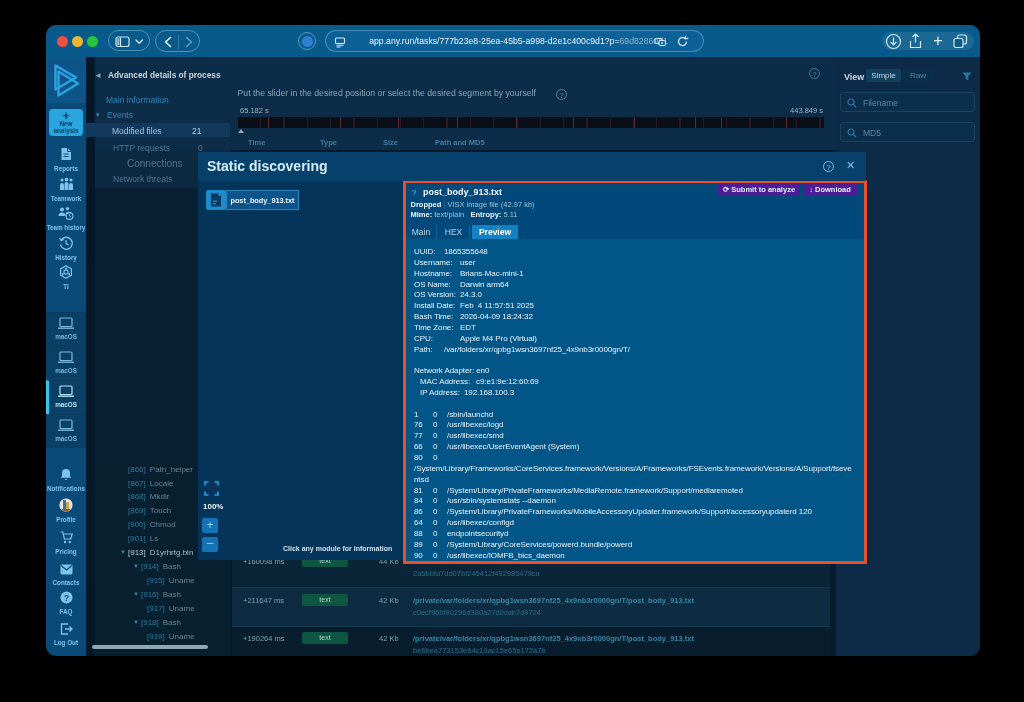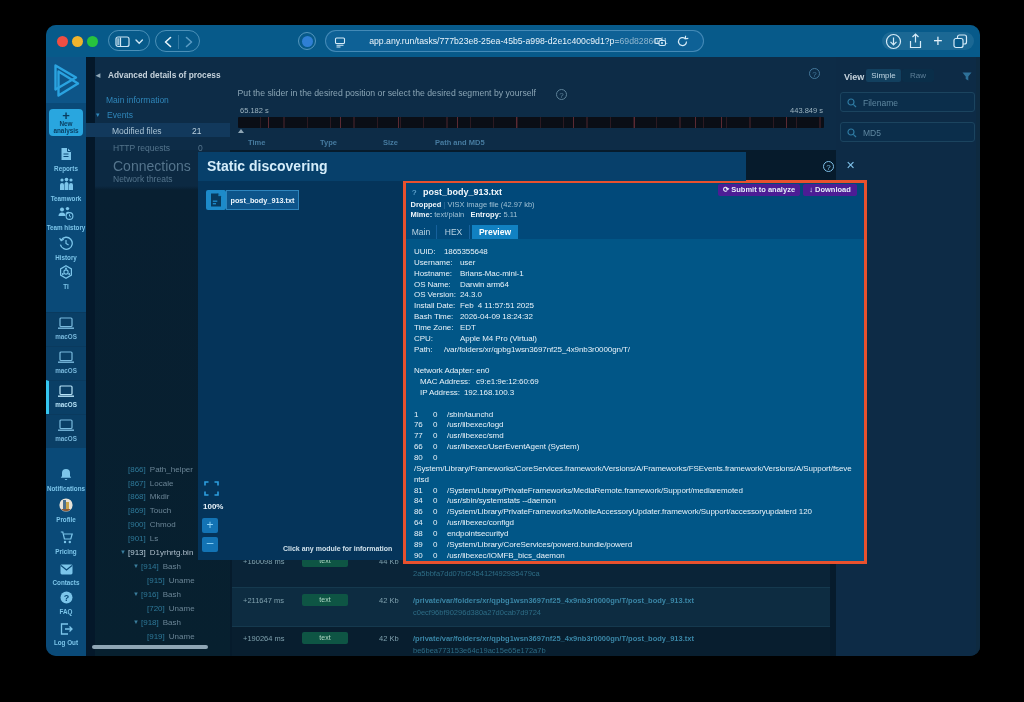--- a/index.html
+++ b/index.html
@@ -39,21 +39,21 @@
 .rsize{position:absolute;left:147px;font-size:7.5px;color:#7fa0ad}
 .rpath{position:absolute;left:181px;font-size:7.5px;color:#3a86a6;font-weight:bold}
 .rmd5{position:absolute;left:181px;font-size:7.5px;color:#2d6c85}
 
 .tn{position:absolute;font-size:8px;white-space:nowrap}
 .tn .num{color:#2e7898}
 .tn .nm{color:#6b8596;margin-left:4px}
 .tn .car{color:#3a7d9c;font-size:6px;vertical-align:1px;margin-right:2px}
 
 #modal{position:absolute;left:112px;top:95px;width:668px;height:468px;z-index:50}
-#mhead{position:absolute;left:0;top:0;width:548px;height:29px;background:#07406b}
+#mhead{position:absolute;left:0;top:0;width:668px;height:29px;background:#07406b}
 #mtitle{position:absolute;left:9px;top:6px;font-size:14px;font-weight:bold;color:#d5edfa}
 #mleft{position:absolute;left:0;top:29px;width:205px;height:379px;background:#05345a}
 #mright{position:absolute;left:205px;top:28px;width:464px;height:384px;background:#01497a;border:3px solid #e8512e}
 #mcontent{position:absolute;left:0px;top:56px;width:458px;height:322px;background:#015687}
 .mline{position:absolute;font-size:8px;letter-spacing:-0.08px;color:#e8f2f9;white-space:nowrap}
 .btn{position:absolute;height:12px;background:#4c1d95;border-radius:2px;color:#e3f0fa;font-size:7.5px;font-weight:bold;text-align:center;line-height:12px}
 .tab{position:absolute;font-size:8.5px;color:#b9d2e2;top:0;height:14px;line-height:14px}
 </style>
 </head>
 <body>
@@ -255,21 +255,21 @@
     <div class="lp" style="left:8px;top:14px;color:#8fa6b5;font-size:8px">◄</div>
     <div class="lp" style="left:22px;top:13px;font-weight:bold;color:#c6d3dc;font-size:8.3px">Advanced details of process</div>
     <div class="lp" style="left:20px;top:38px;color:#2f86ba;font-size:8.5px">Main information</div>
     <div class="lp" style="left:10px;top:53.5px;color:#2f86ba;font-size:7px">▾</div>
     <div class="lp" style="left:21px;top:53px;color:#2f86ba;font-size:8.5px">Events</div>
     <div style="position:absolute;left:0;top:66px;width:144px;height:14px;background:#12395c"></div>
     <div class="lp" style="left:26px;top:69px;color:#a9c3d4;font-size:8.5px">Modified files</div>
     <div class="lp" style="left:106px;top:69px;color:#b9cfdd;font-size:8.5px">21</div>
     <div class="lp" style="left:27px;top:85.5px;color:#54748c;font-size:8.5px">HTTP requests</div>
     <div class="lp" style="left:112px;top:85.5px;color:#54748c;font-size:8.5px">0</div>
-    <div class="lp" style="left:27px;top:101px;color:#54748c;font-size:14px">Connections</div>
+    <div class="lp" style="left:41px;top:101px;color:#54748c;font-size:10px">Connections</div>
     <div class="lp" style="left:27px;top:116.5px;color:#54748c;font-size:8.5px">Network threats</div>
 
     <div class="abs" style="left:723px;top:11px;width:11px;height:11px;border:1px solid #44789b;border-radius:50%;color:#44789b;font-size:8px;text-align:center;line-height:11px">?</div>
     <div class="abs" style="left:151.5px;top:31px;font-size:8.7px;color:#8aa5b5">Put the slider in the desired position or select the desired segment by yourself</div>
     <div class="abs" style="left:470px;top:32px;width:11px;height:11px;border:1px solid #5d8299;border-radius:50%;color:#5d8299;font-size:8px;text-align:center;line-height:11px">?</div>
     <div class="abs" style="left:154px;top:48.5px;font-size:7.5px;color:#9db4c0">65.182 s</div>
     <div class="abs" style="left:660px;top:48.5px;width:77px;text-align:right;font-size:7.5px;color:#9db4c0">443.849 s</div>
     <div class="abs" style="left:152px;top:60px;width:586px;height:11px;background:#0a0e16;background-image:repeating-linear-gradient(90deg,transparent 0px,transparent 22px,#2c1a22 22px,#2c1a22 23.3px);border-radius:1px"></div>
     <div class="abs" style="left:182px;top:60px;width:1.3px;height:11px;background:#5c2a33"></div>
       <div class="abs" style="left:254px;top:60px;width:1.3px;height:11px;background:#5c2a33"></div>
@@ -332,21 +332,21 @@
     <div class="tn" style="left:42px;top:408px"><span class="num">[866]</span><span class="nm">Path_helper</span></div>
     <div class="tn" style="left:42px;top:422px"><span class="num">[867]</span><span class="nm">Locale</span></div>
     <div class="tn" style="left:42px;top:435px"><span class="num">[868]</span><span class="nm">Mkdir</span></div>
     <div class="tn" style="left:42px;top:449px"><span class="num">[869]</span><span class="nm">Touch</span></div>
     <div class="tn" style="left:42px;top:463px"><span class="num">[900]</span><span class="nm">Chmod</span></div>
     <div class="tn" style="left:42px;top:477px"><span class="num">[901]</span><span class="nm">Ls</span></div>
     <div class="tn" style="left:34px;top:491px"><span class="car">▼</span><span class="num" style="color:#b8ccd9;font-weight:normal">[913]</span><span class="nm" style="color:#aebecb">D1yrhrtg.bin</span></div>
     <div class="tn" style="left:47px;top:505px"><span class="car">▼</span><span class="num">[914]</span><span class="nm">Bash</span></div>
     <div class="tn" style="left:61px;top:519px"><span class="num">[915]</span><span class="nm">Uname</span></div>
     <div class="tn" style="left:47px;top:533px"><span class="car">▼</span><span class="num">[916]</span><span class="nm">Bash</span></div>
-    <div class="tn" style="left:61px;top:547px"><span class="num">[720]</span><span class="nm">Uname</span></div>
+    <div class="tn" style="left:61px;top:547px"><span class="num">[917]</span><span class="nm">Uname</span></div>
     <div class="tn" style="left:47px;top:561px"><span class="car">▼</span><span class="num">[918]</span><span class="nm">Bash</span></div>
     <div class="tn" style="left:61px;top:575px"><span class="num">[919]</span><span class="nm">Uname</span></div>
     <div class="abs" style="left:6px;top:588px;width:116px;height:4px;background:#8fa6b5;border-radius:2px"></div>
     <div id="modal">
       <div id="mleft">
         <div style="position:absolute;left:8px;top:9px;width:20px;height:20px;background:#1d8ac9;border-radius:2px">
           <svg width="12" height="14" viewBox="0 0 12 14" style="position:absolute;left:4px;top:3px">
               <path d="M1 0.5 h7 l3 3 V13.5 H1 Z" fill="#073a5e"></path>
               <path d="M8 0.5 v3 h3" fill="#1d8ac9" stroke="#073a5e" stroke-width=".8"></path>
               <rect x="2.8" y="7.5" width="4.5" height="1.4" fill="#1d8ac9"></rect>

